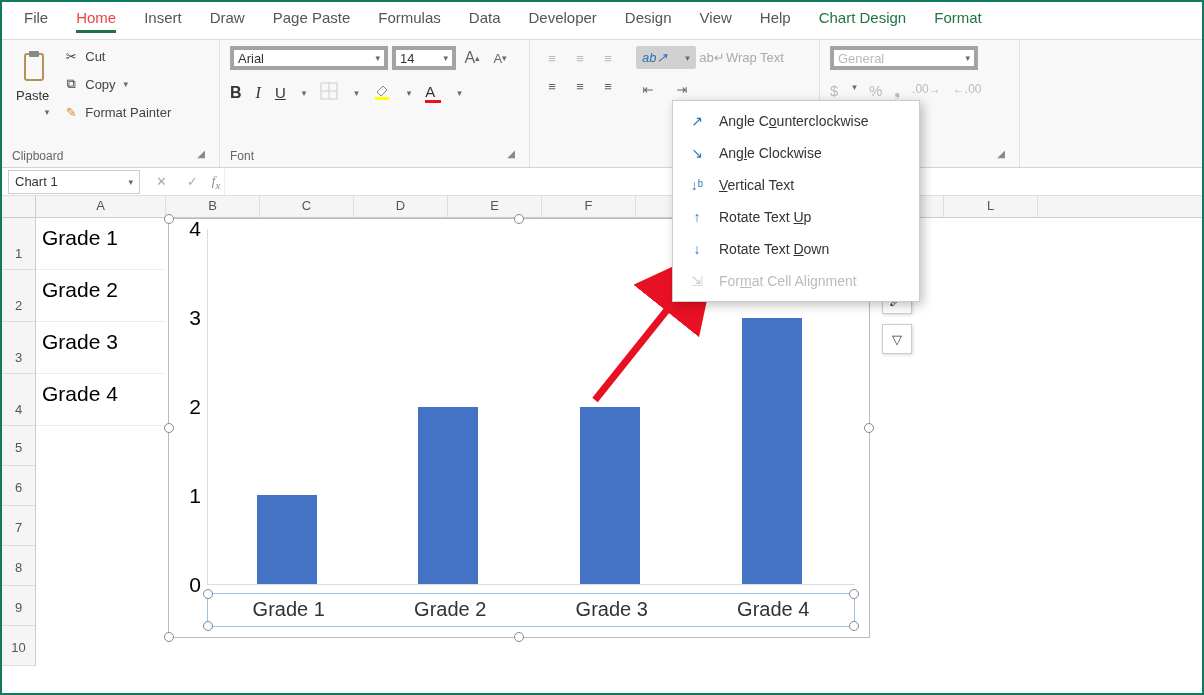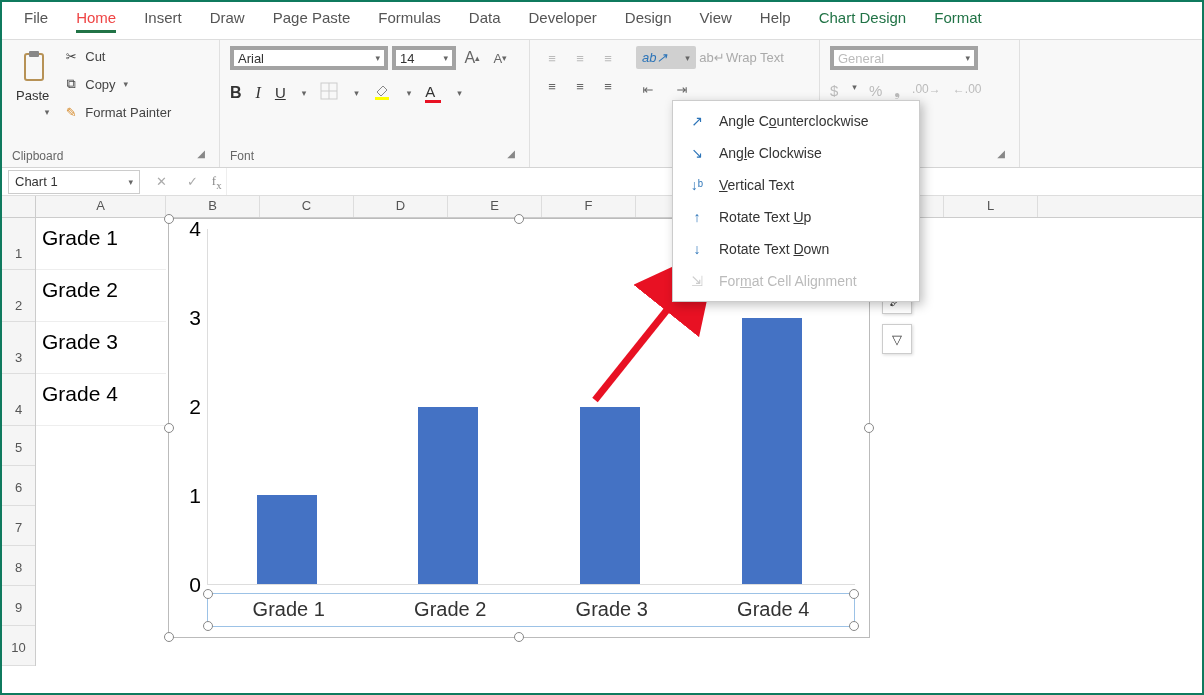--- a/index.html
+++ b/index.html
@@ -33,21 +33,21 @@
 
 .menu { position: absolute; top: 100px; left: 672px; width: 248px; background: #fff; border: 1px solid #ccc; box-shadow: 3px 3px 10px rgba(0,0,0,.25); z-index: 100; padding: 4px 0; }
 .menu-item { display: flex; align-items: center; gap: 12px; padding: 8px 14px; font-size: 14px; cursor: pointer; color: #333; }
 .menu-item.disabled { color: #bbb; }
 .menu-item .mi-ico { width: 20px; text-align: center; color: #2c74b8; }
 .ul { text-decoration: underline; }
 
 .namebox-row { display: flex; align-items: center; border-bottom: 1px solid #ddd; background: #fff; height: 28px; }
 .namebox { width: 132px; border: 1px solid #ccc; height: 24px; margin: 2px 6px; display: flex; align-items: center; padding: 0 6px; }
 .fx-ctl { color: #aaa; padding: 0 10px; }
-.fx { font-family: "Times New Roman", serif; color: #888; padding: 0 4px; }
+.fx { font-style: italic; font-family: "Times New Roman", serif; color: #888; padding: 0 4px; }
 
 .sheet { display: flex; position: relative; }
 .rowhdrs { width: 34px; border-right: 1px solid #ccc; }
 .rowhdr { height: 52px; border-bottom: 1px solid #ddd; background: #f5f5f5; text-align: center; padding-top: 28px; font-size: 13px; color: #555; }
 .rowhdr:nth-child(n+5) { height: 40px; padding-top: 14px; }
 .colhdr-row { display: flex; height: 22px; background: #f5f5f5; border-bottom: 1px solid #ccc; }
 .colhdr { width: 94px; border-right: 1px solid #ddd; text-align: center; font-size: 13px; color: #555; padding-top: 2px; }
 .grid-area { position: relative; flex: 1; }
 .cell-col { position: absolute; left: 0; top: 0; width: 130px; }
 .cell { height: 52px; padding: 8px 6px; font-size: 21px; color: #000; border-bottom: 1px solid #eee; }

